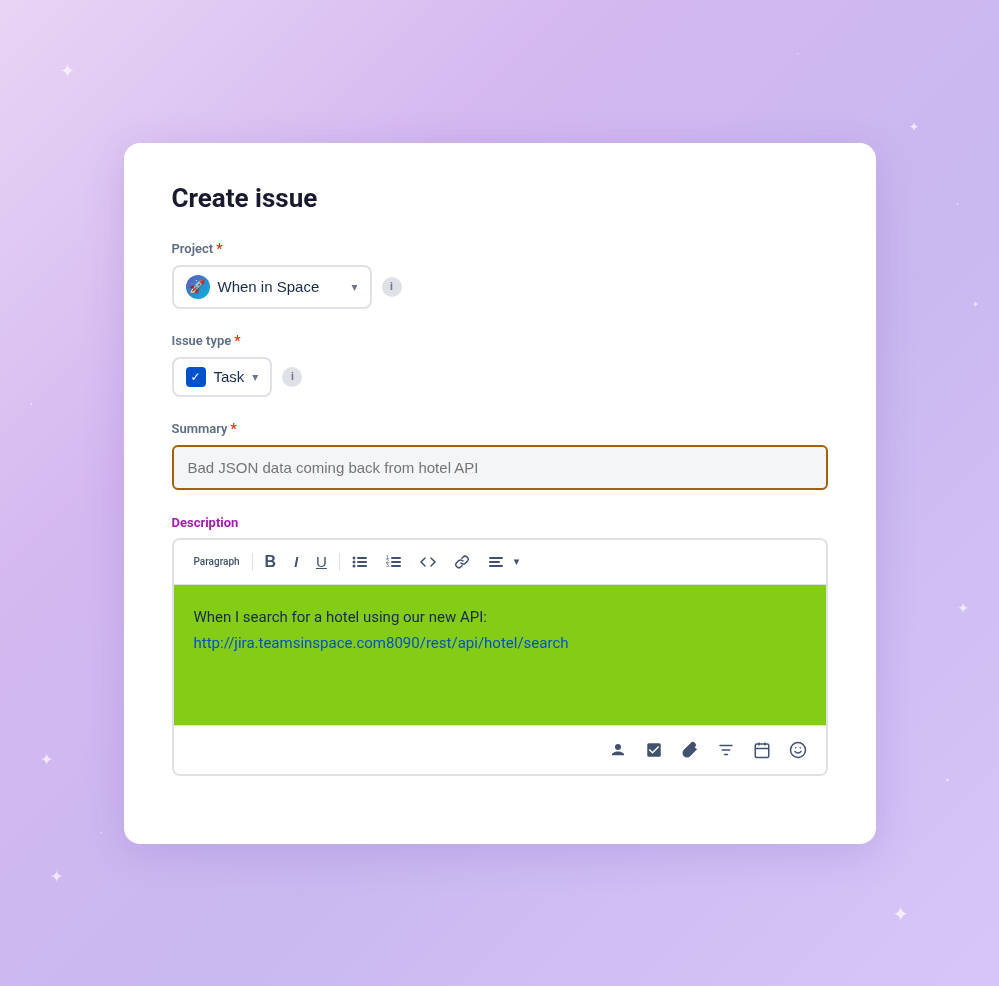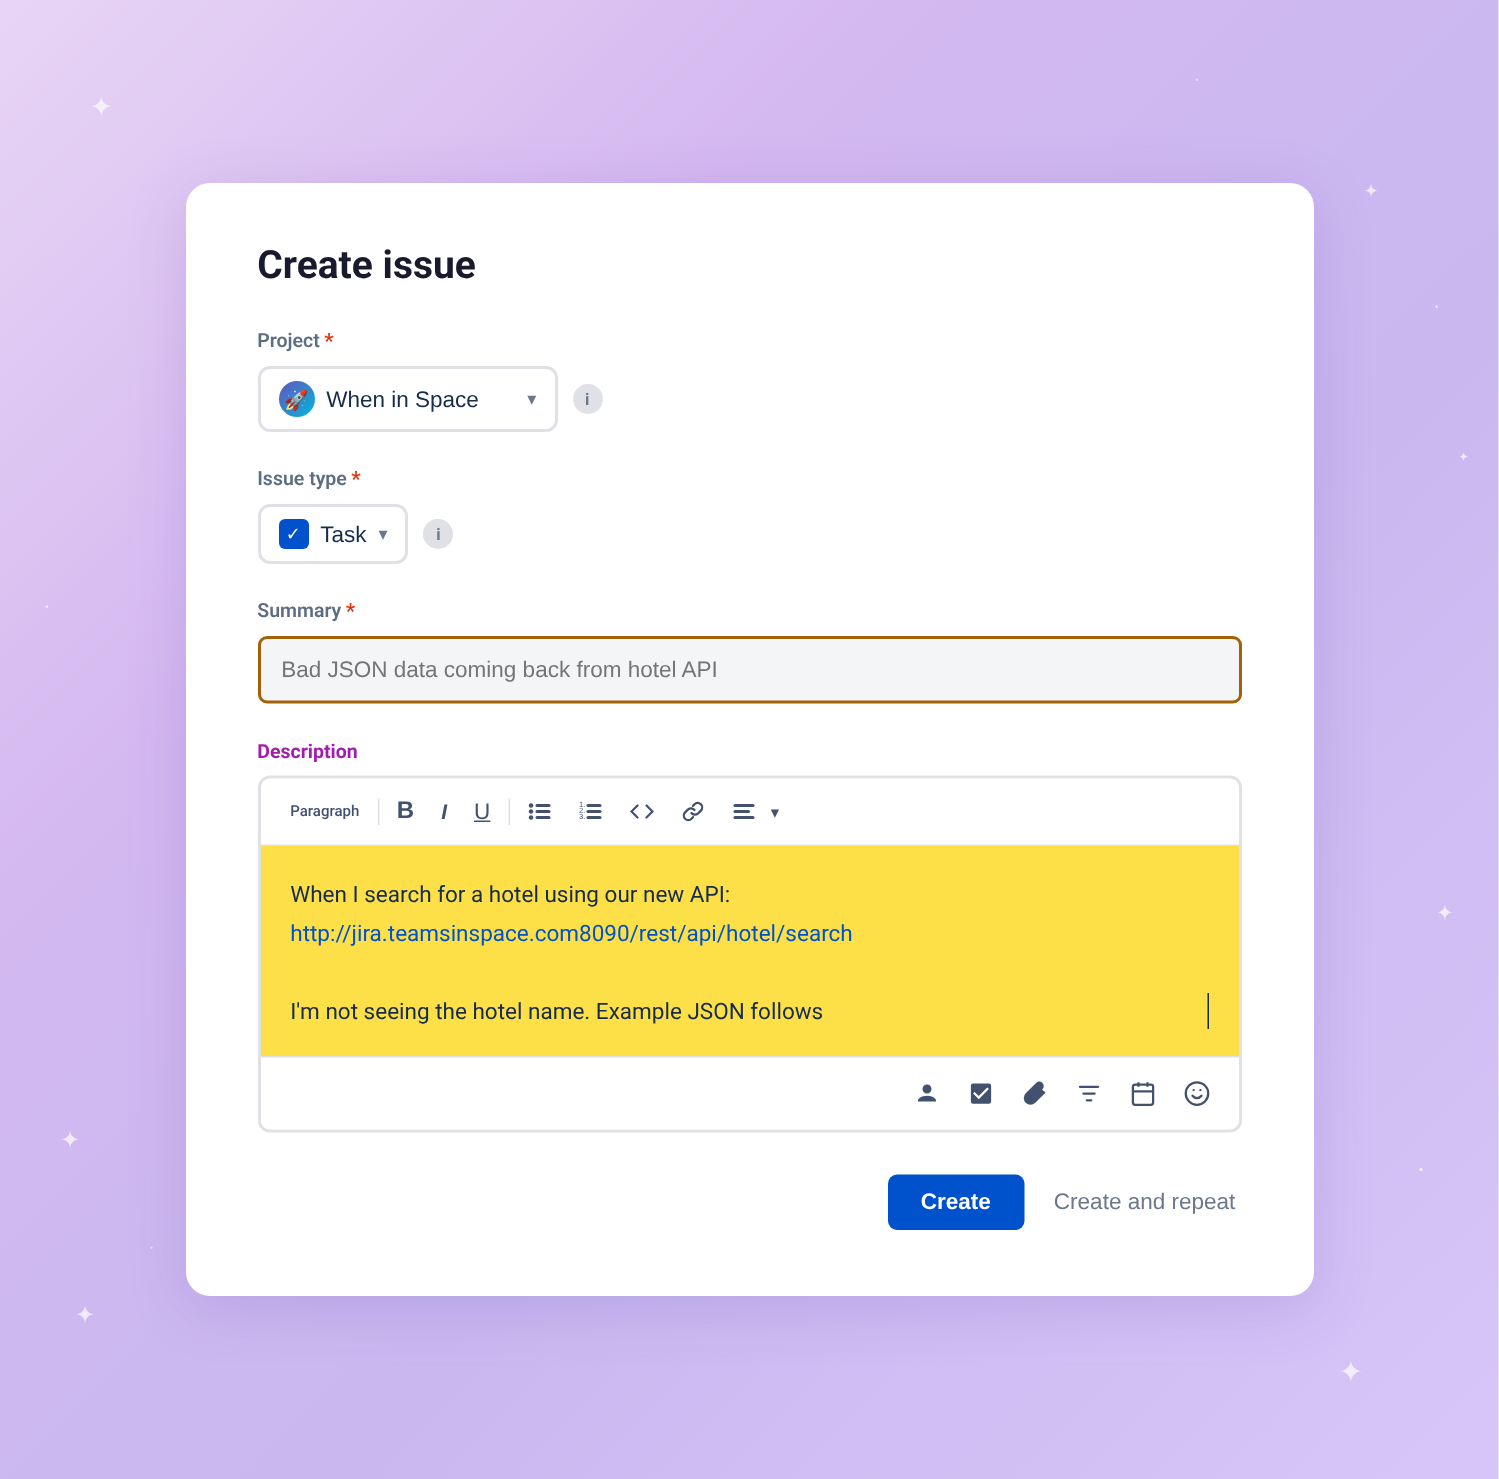--- a/index.html
+++ b/index.html
@@ -210,21 +210,21 @@
     .toolbar-underline { text-decoration: underline; font-size: 15px; }
 
     .toolbar-divider {
       width: 1px;
       height: 18px;
       background: #dfe1e6;
       margin: 0 2px;
     }
 
     .editor-content {
-      background: #fde047;
+      background: #84cc16;
       padding: 20px 20px 16px 20px;
       min-height: 140px;
     }
 
     .editor-text-line {
       font-size: 15px;
       color: #172b4d;
       line-height: 1.6;
       margin-bottom: 2px;
     }
@@ -400,21 +400,20 @@
             <rect x="1" y="11" width="14" height="2" rx="1"></rect>
           </svg>
         </button>
         <span style="font-size:11px;color:#42526e">▾</span>
       </div>
 
       <div class="editor-content">
         <div class="editor-text-line">When I search for a hotel using our new API:</div>
         <div class="editor-text-line url-line">http://jira.teamsinspace.com8090/rest/api/hotel/search</div>
         <div class="editor-text-line empty">&nbsp;</div>
-        <div class="editor-text-line cursor-line">I'm not seeing the hotel name. Example JSON follows</div>
       </div>
 
       <div class="editor-bottom-toolbar">
         <button class="bottom-toolbar-btn" title="Mention">
           <svg width="18" height="18" viewBox="0 0 24 24" fill="currentColor">
             <path d="M12 12a4 4 0 100-8 4 4 0 000 8zm0 2c-5.33 0-8 2.67-8 4v1h16v-1c0-1.33-2.67-4-8-4z"></path>
           </svg>
         </button>
         <button class="bottom-toolbar-btn" title="Action item">
           <svg width="18" height="18" viewBox="0 0 24 24" fill="currentColor">
@@ -445,18 +444,14 @@
             <circle cx="12" cy="12" r="10"></circle>
             <path d="M8 14s1.5 2 4 2 4-2 4-2"></path>
             <line x1="9" y1="9" x2="9.01" y2="9"></line>
             <line x1="15" y1="9" x2="15.01" y2="9"></line>
           </svg>
         </button>
       </div>
     </div>
   </div>
 
-  <div class="modal-footer">
-    <button class="btn-create">Create</button>
-    <button class="btn-create-repeat">Create and repeat</button>
-  </div>
 
 </div>
 
 </body></html>

